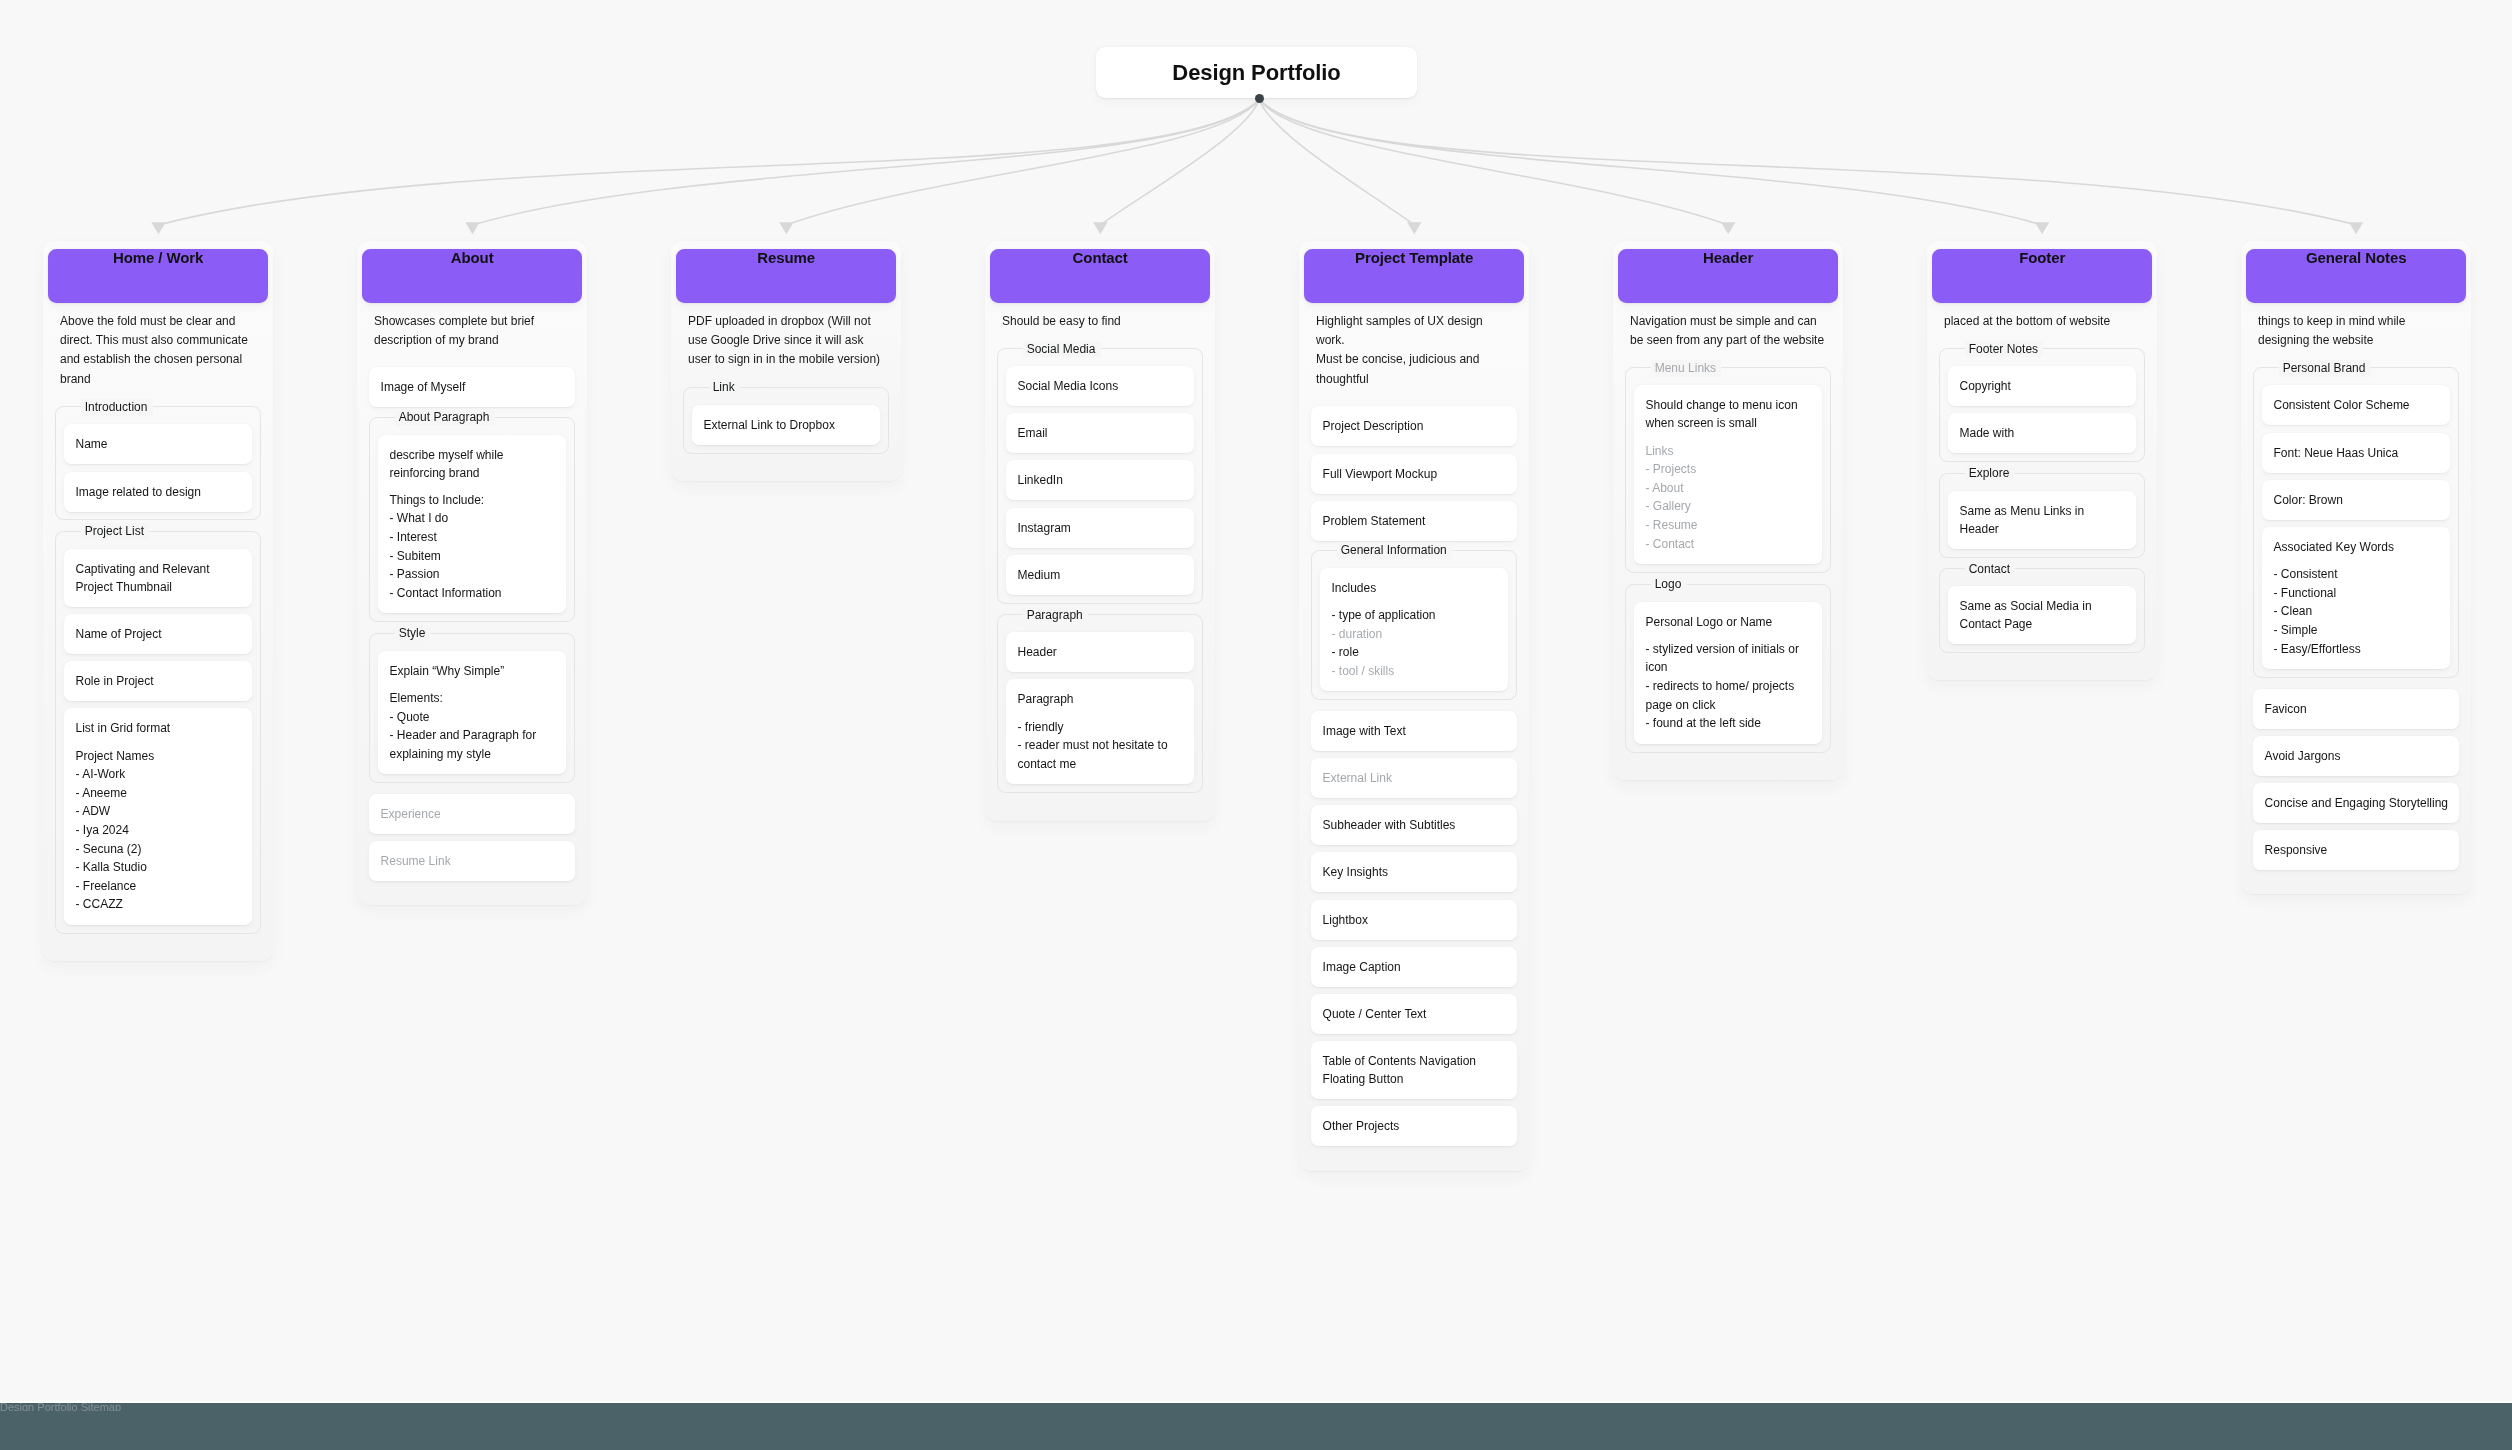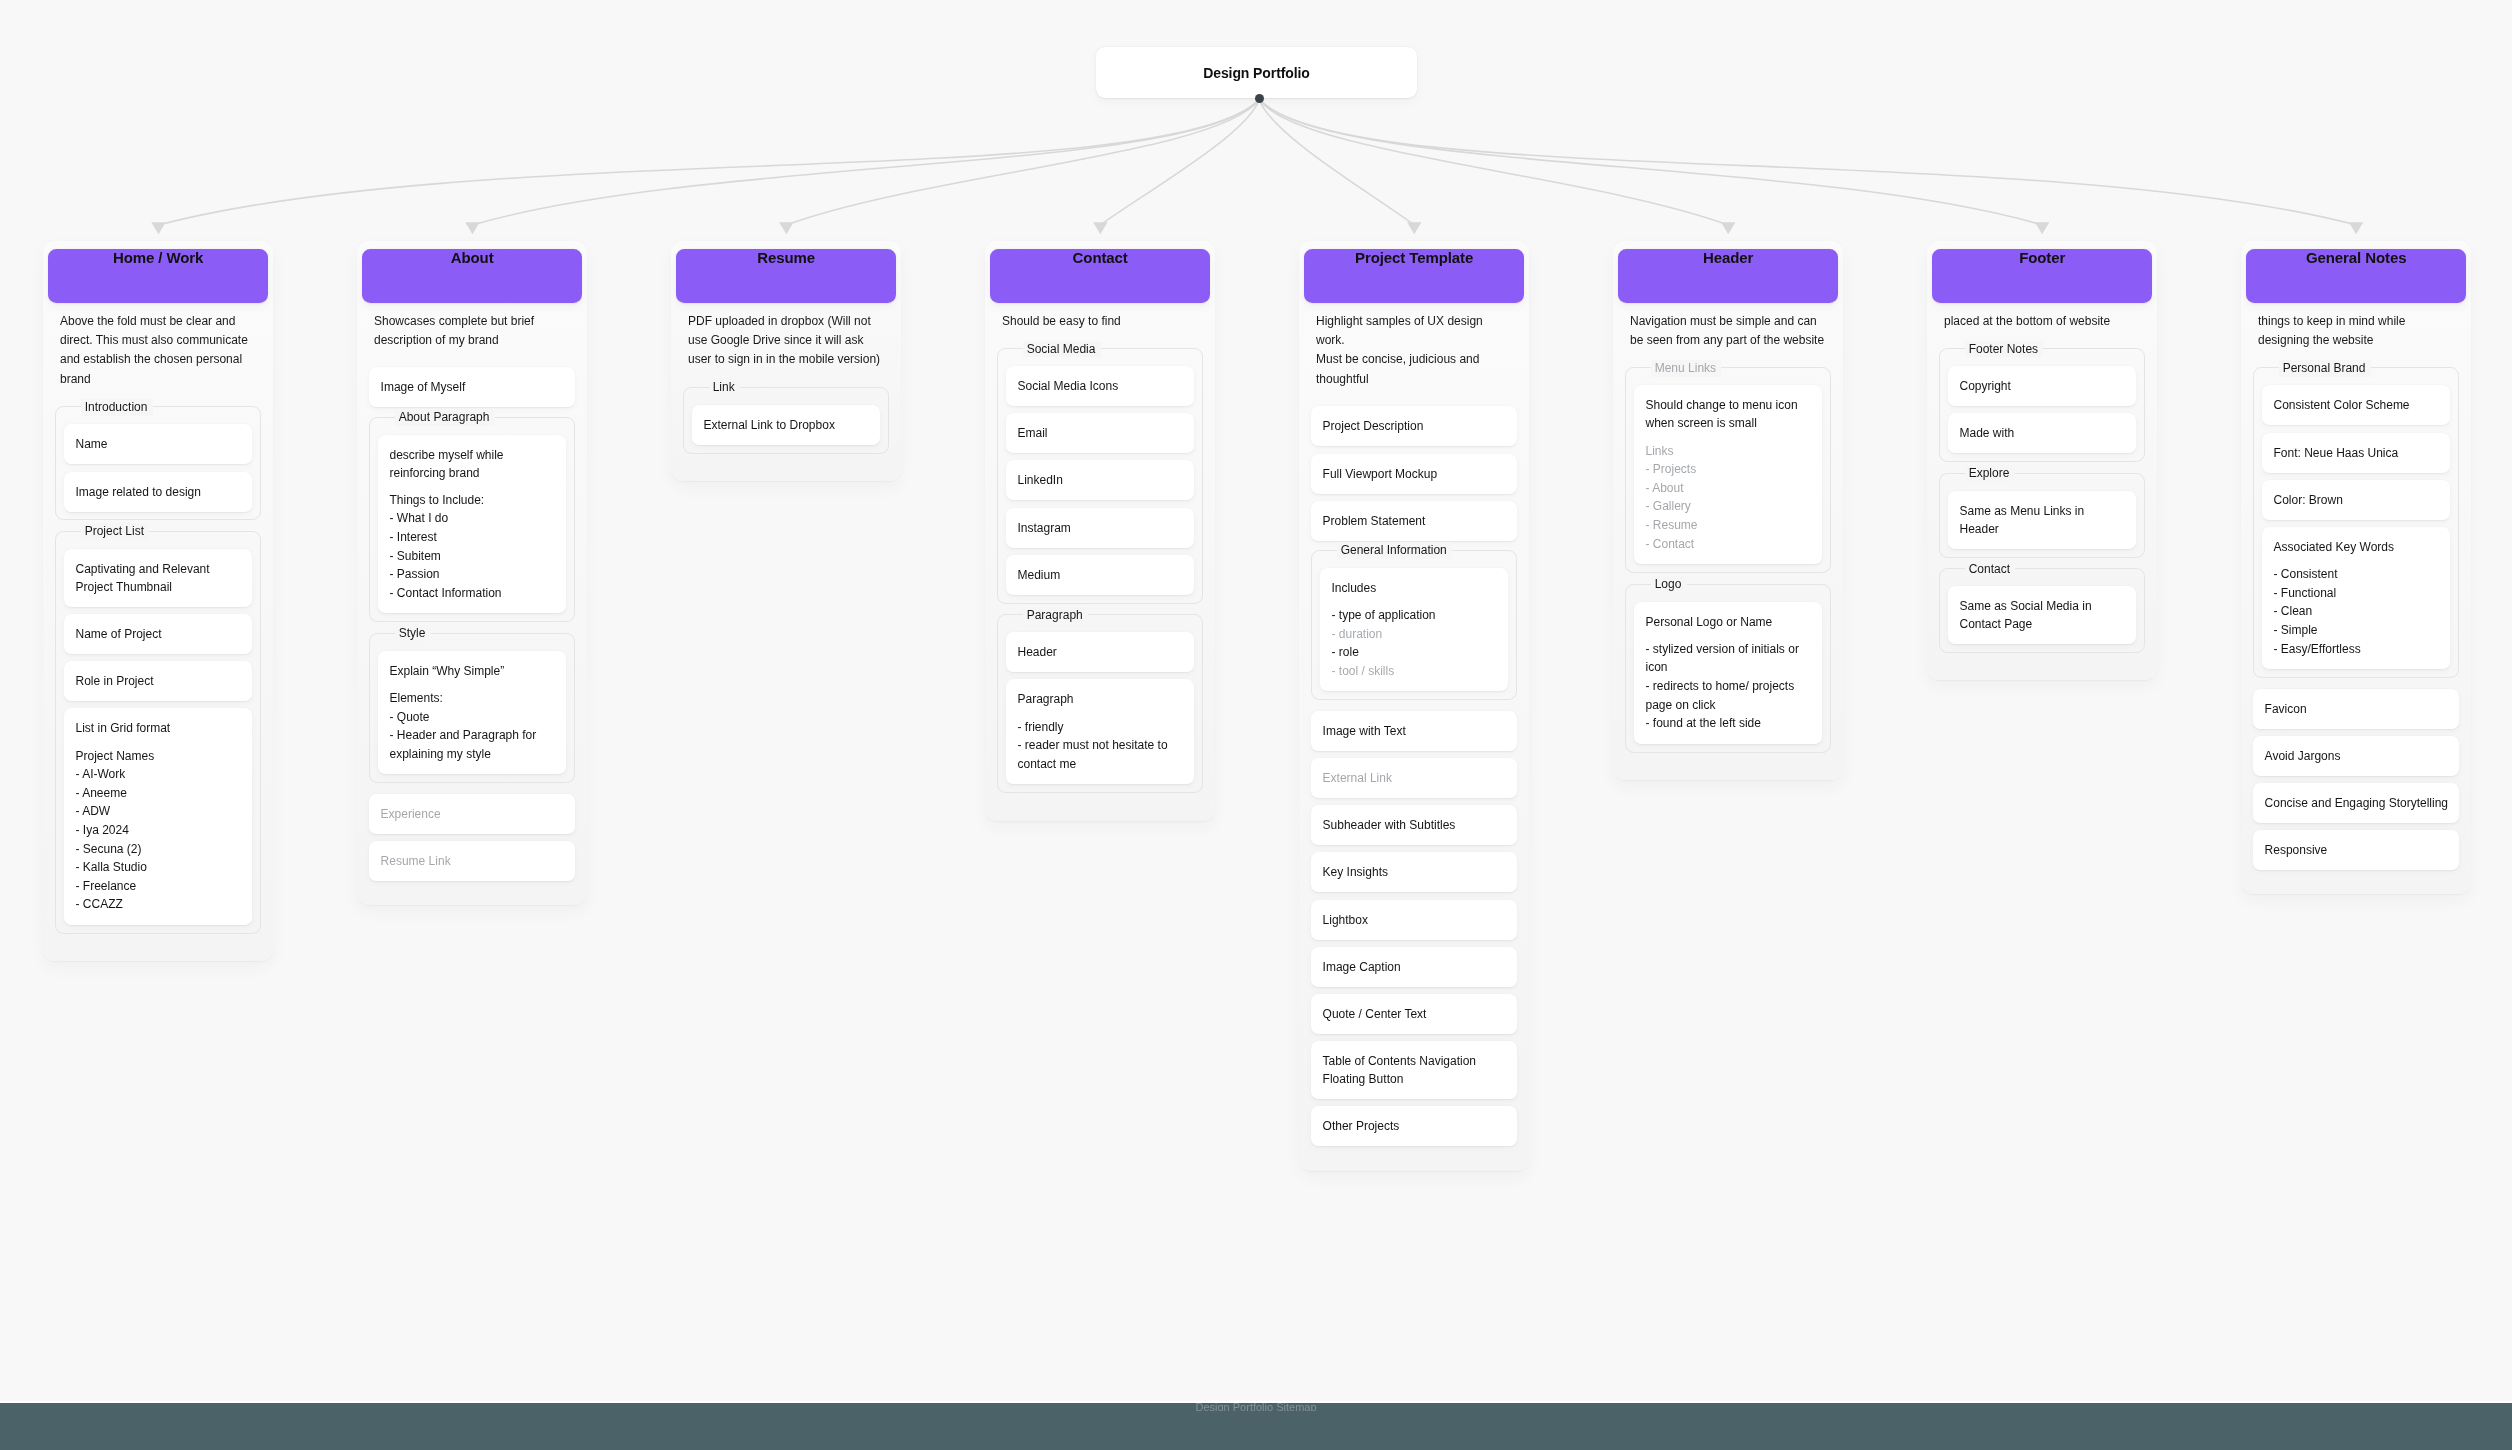--- a/index.html
+++ b/index.html
@@ -38,21 +38,21 @@
     height: 51px;
     background: #ffffff;
     border-radius: 9.2px;
     box-shadow: 0 0.7px 2px rgba(0,0,0,0.07), 0 3.9px 10.5px rgba(0,0,0,0.035);
     display: flex;
     align-items: center;
     justify-content: center;
     z-index: 4;
   }
   #root-node .root-title {
-    font-size: 14px;
+    font-size: 22px;
     font-weight: bold;
     color: #101010;
     letter-spacing: -0.1px;
   }
   #root-dot {
     position: absolute;
     left: 1255px;
     top: 94px;
     width: 9.2px; height: 9.2px;
     border-radius: 50%;
@@ -168,21 +168,21 @@
     width: 2512px;
     height: 49px;
     background: #4b6268;
     border-top: 2px solid #ffffff;
     z-index: 10;
   }
   #bottom-bar-text {
     position: absolute;
     left: 0; top: 0;
     width: 2512px;
-    text-align: center;
+    text-align: left;
     font-size: 11px;
     color: rgba(255,255,255,0.30);
     line-height: 9.2px;
     overflow: hidden;
     height: 7.9px;
   }
 </style>
 </head>
 <body>
 

